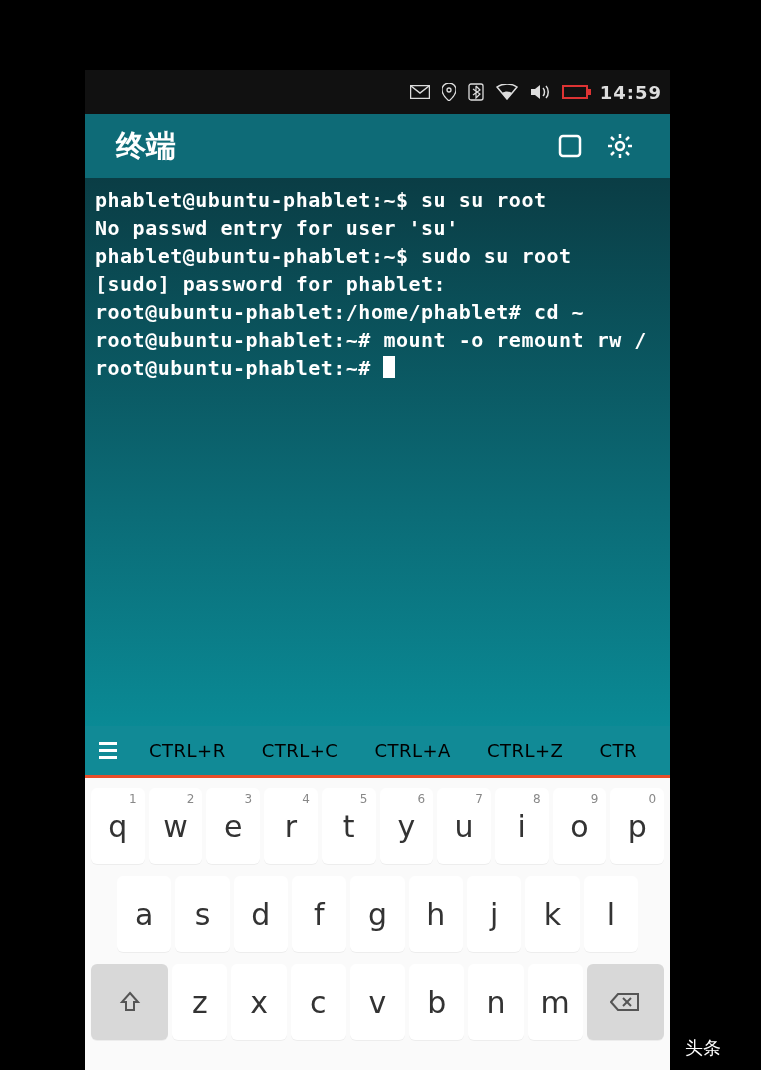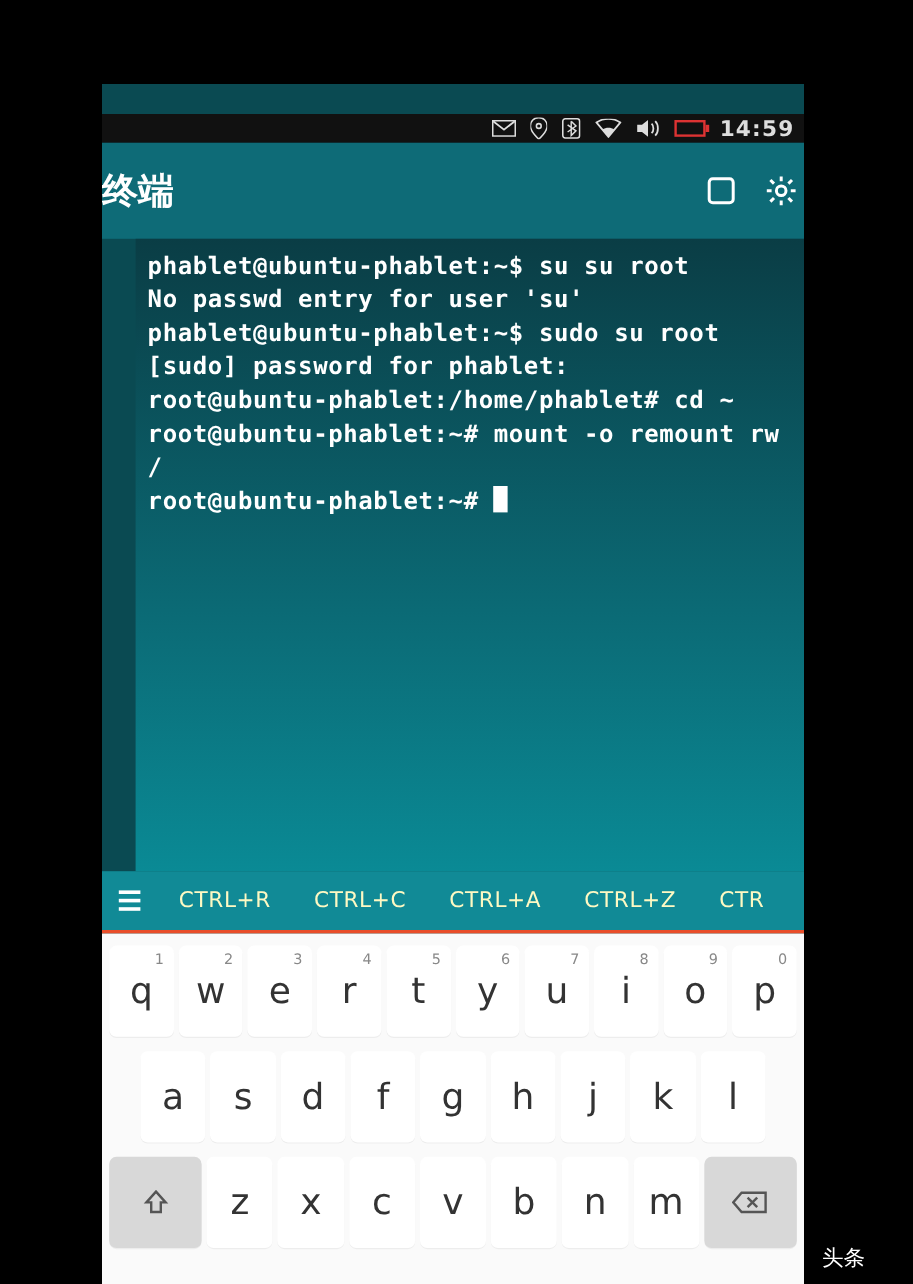--- a/index.html
+++ b/index.html
@@ -24,52 +24,51 @@
     top: 70px;
     width: 585px;
     height: 1000px;
     background: #0a4a52;
     display: flex;
     flex-direction: column;
     overflow: hidden;
   }
   
   .status-bar {
-    height: 24px;
+    height: 44px;
     background: #111;
     display: flex;
     justify-content: flex-end;
     align-items: center;
     padding: 0 8px;
     gap: 12px;
     color: #ddd;
     font-size: 18px;
-    margin-top: 25px;
   }
   .status-bar .battery {
     width: 26px; height: 14px;
     border: 2px solid #d33;
     position: relative;
   }
   .status-bar .battery::after {
     content: "";
     position: absolute;
     right: -5px; top: 2px;
     width: 3px; height: 6px;
     background: #d33;
   }
   .status-bar .time { font-weight: 600; letter-spacing: 1px; }
   .status-icon svg { display:block; }
   
   .title-bar {
     background: #0e6b77;
-    height: 80px;
+    height: 64px;
     display: flex;
     align-items: center;
-    padding: 0 0;
+    padding: 0 31px;
     color: #fff;
   }
   .title-bar .title {
     font-size: 30px;
     font-weight: 600;
     flex: 1;
     font-family: "Noto Sans CJK", "DejaVu Sans", sans-serif;
   }
   .tb-btn {
     width: 38px; height: 38px;
@@ -82,35 +81,34 @@
     background: linear-gradient(180deg, #0a3d45 0%, #0b6b76 60%, #0a8a95 100%);
     color: #fff;
     font-family: "DejaVu Sans Mono", monospace;
     font-size: 20px;
     line-height: 28px;
     padding: 8px 10px 0 10px;
     white-space: pre-wrap;
     word-break: break-all;
     letter-spacing: 0.5px;
     font-weight: 600;
-    margin-left: 28px;
   }
   .cursor {
     display:inline-block;
     width: 12px; height: 22px;
     background: #fff;
     vertical-align: -3px;
   }
   
   .shortcut-row {
     background: #118a96;
     height: 52px;
     display: flex;
     align-items: center;
-    color: #fef9c3;
+    color: #000000;
     font-size: 18px;
     font-weight: 500;
     border-bottom: 3px solid #e94e2a;
   }
   .shortcut-row .menu-dots {
     width: 46px;
     display:flex; flex-direction:column; gap:4px;
     align-items:center; justify-content:center;
   }
   .shortcut-row .menu-dots span {

